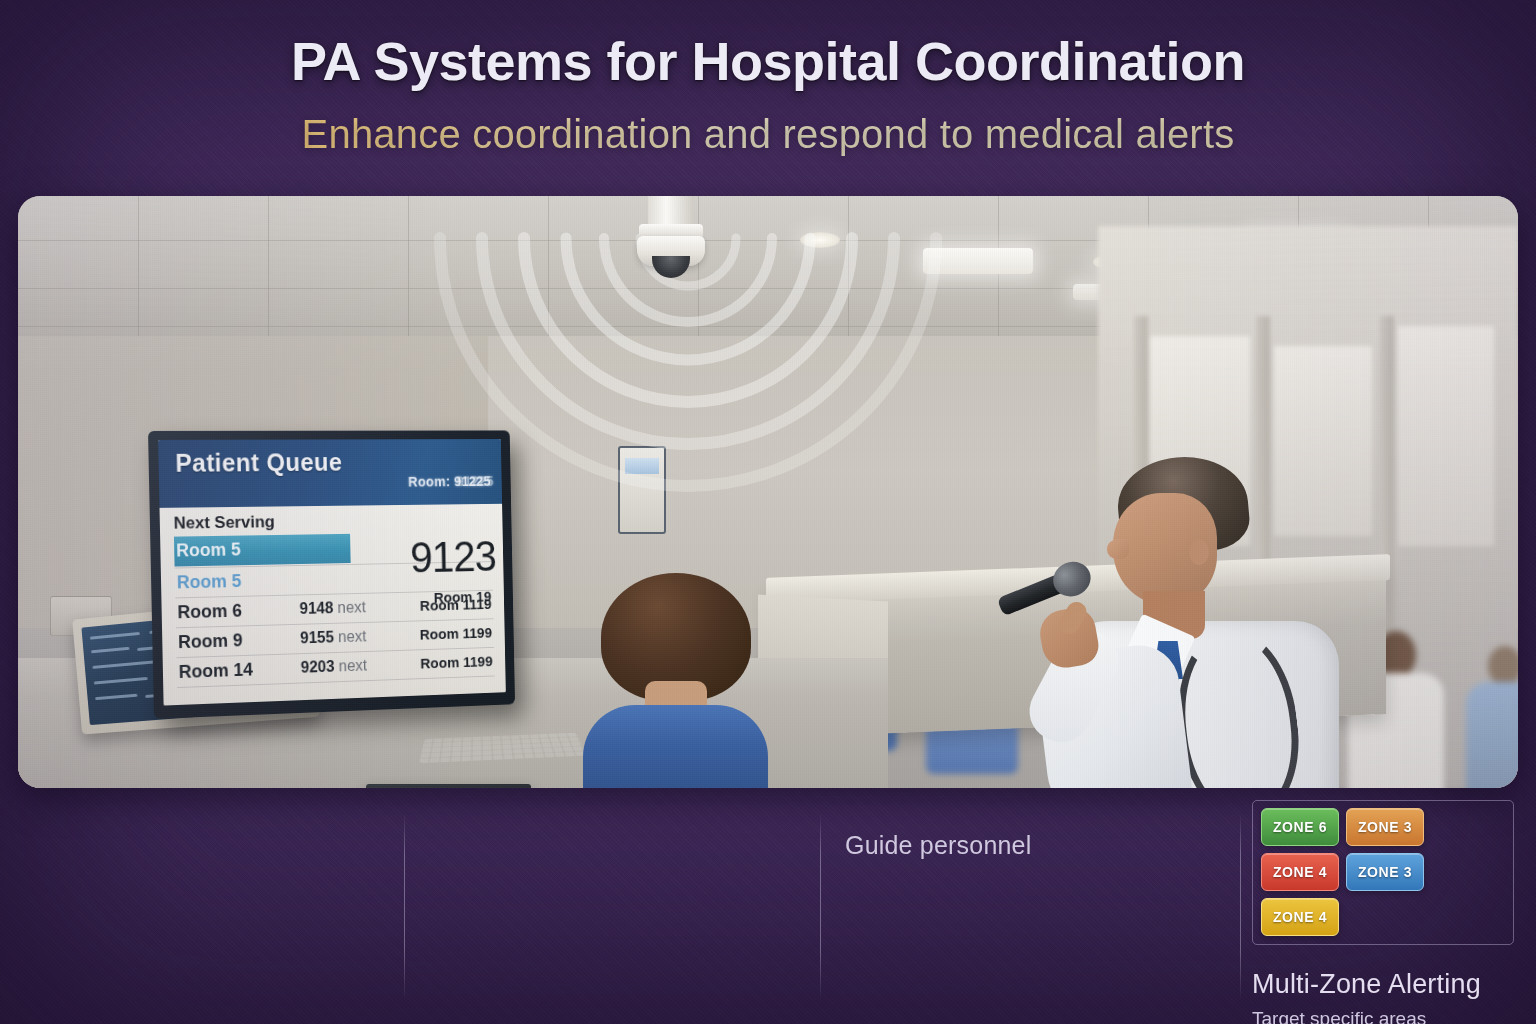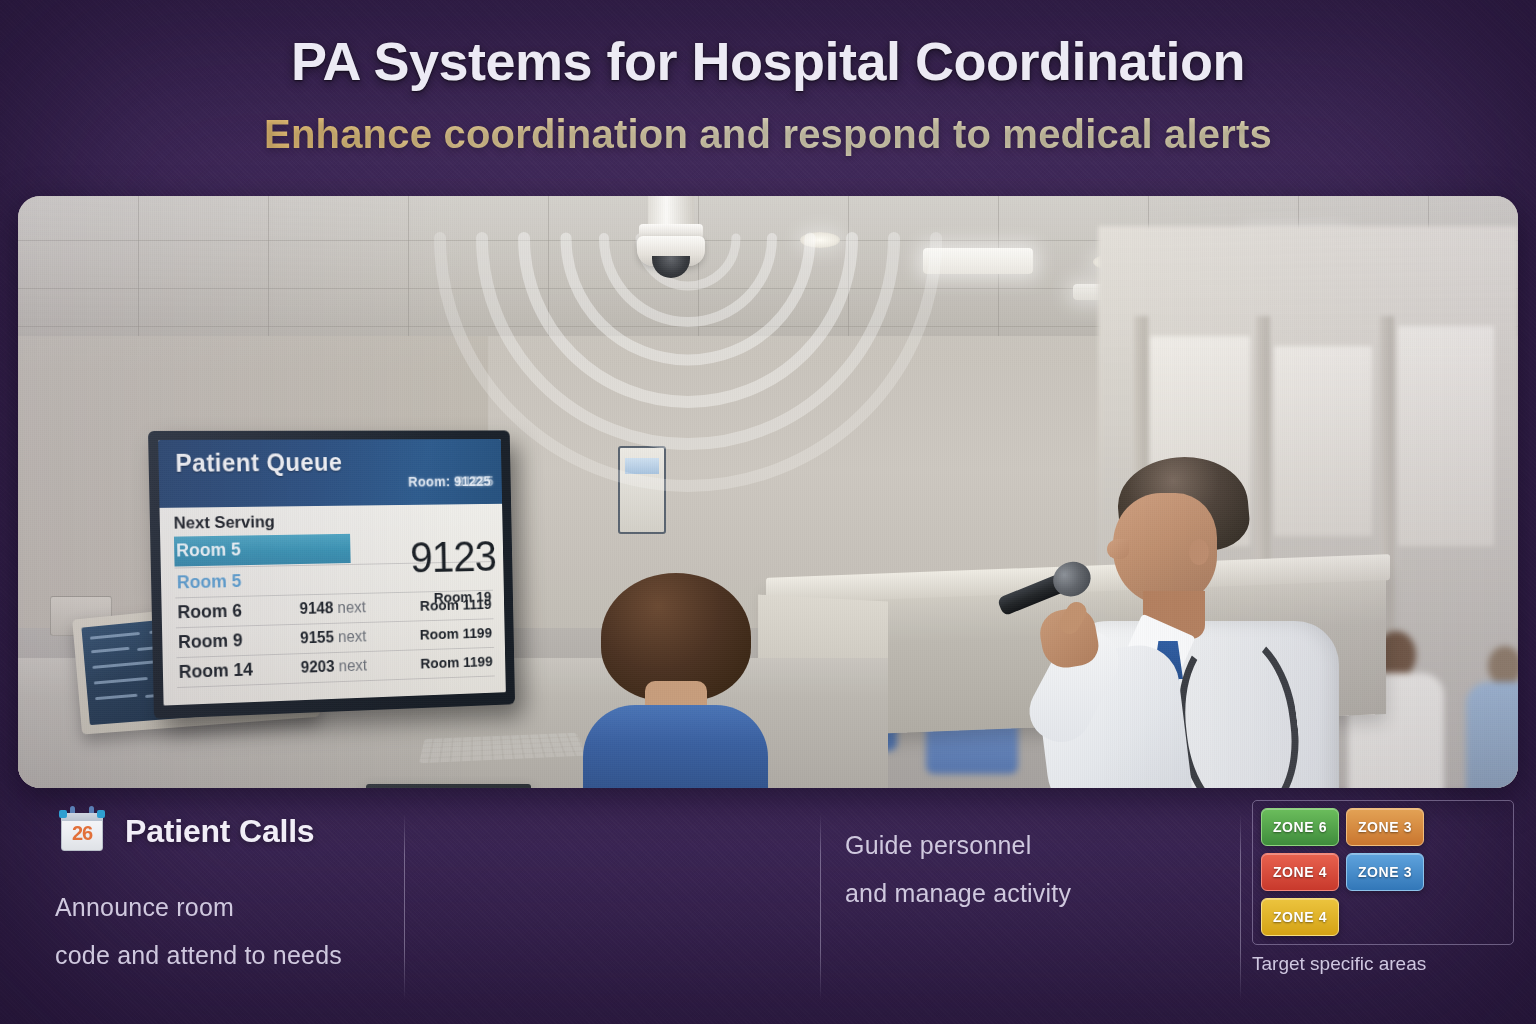--- a/index.html
+++ b/index.html
@@ -31,21 +31,21 @@
   
   .header{ position:absolute; top:0; left:0; right:0; text-align:center; z-index:5; }
   .title{
     margin-top:30px;
     font-size:54px; font-weight:bold; color:#eceaf4;
     letter-spacing:-.5px;
     text-shadow:0 3px 10px rgba(0,0,0,.45), 0 1px 2px rgba(0,0,0,.6);
   }
   .subtitle{
     margin-top:20px;
-    font-size:40px; font-weight:700;
+    font-size:40px; font-weight:400;
     letter-spacing:.2px;
     background:linear-gradient(90deg,#e8a34a 0%,#e3c27e 22%,#ddd6bb 48%,#d8cfae 72%,#e6dcb4 100%);
     -webkit-background-clip:text; background-clip:text;
     -webkit-text-fill-color:transparent; color:#ddcfa5;
     text-shadow:0 2px 6px rgba(0,0,0,.25);
   }
 
   
   .photo{
     position:absolute; left:18px; top:196px; width:1500px; height:592px;
@@ -738,55 +738,37 @@
 
   <div class="grain"></div>
 </div>
 
 <div class="features">
 
   <div class="divider" style="left:404px"></div>
   <div class="divider" style="left:820px"></div>
   <div class="divider" style="left:1240px"></div>
 
-  <div class="feat" style="left:55px;width:340px;">
-    <div class="feat-head">
-      <div class="feat-icon ic-cal">
-        <div class="ring" style="left:15px"></div>
-          <div class="ring" style="left:34px"></div>
-        <div class="pad"></div>
-          <div class="top"></div>
-        <div class="clipL"></div>
-          <div class="clipR"></div>
-        <div class="num">26</div>
-      </div>
-      <div class="feat-title">Patient Calls</div>
-    </div>
-    <div class="feat-desc">
-      <div>Announce room</div>
-      <div>code and attend to needs</div>
-    </div>
-  </div>
 
 
   <div class="feat" style="left:845px;width:400px;">
     <div class="feat-desc">
       <div>Guide personnel</div>
-      <div>and manage activity</div>
     </div>
   </div>
 
   <div class="zones">
     <div class="zone-box">
       <div class="zone g">ZONE 6</div>
       <div class="zone o">ZONE 3</div>
       <div class="zone r">ZONE 4</div>
       <div class="zone b">ZONE 3</div>
       <div class="zone y">ZONE 4</div>
     </div>
+    <div class="zones-title">Multi-Zone Alerting</div>
     <div class="zones-sub">
       <div>Target specific areas</div>
 
     </div>
   </div>
 </div>
 
 <div class="vignette"></div>
 
 </body></html>

